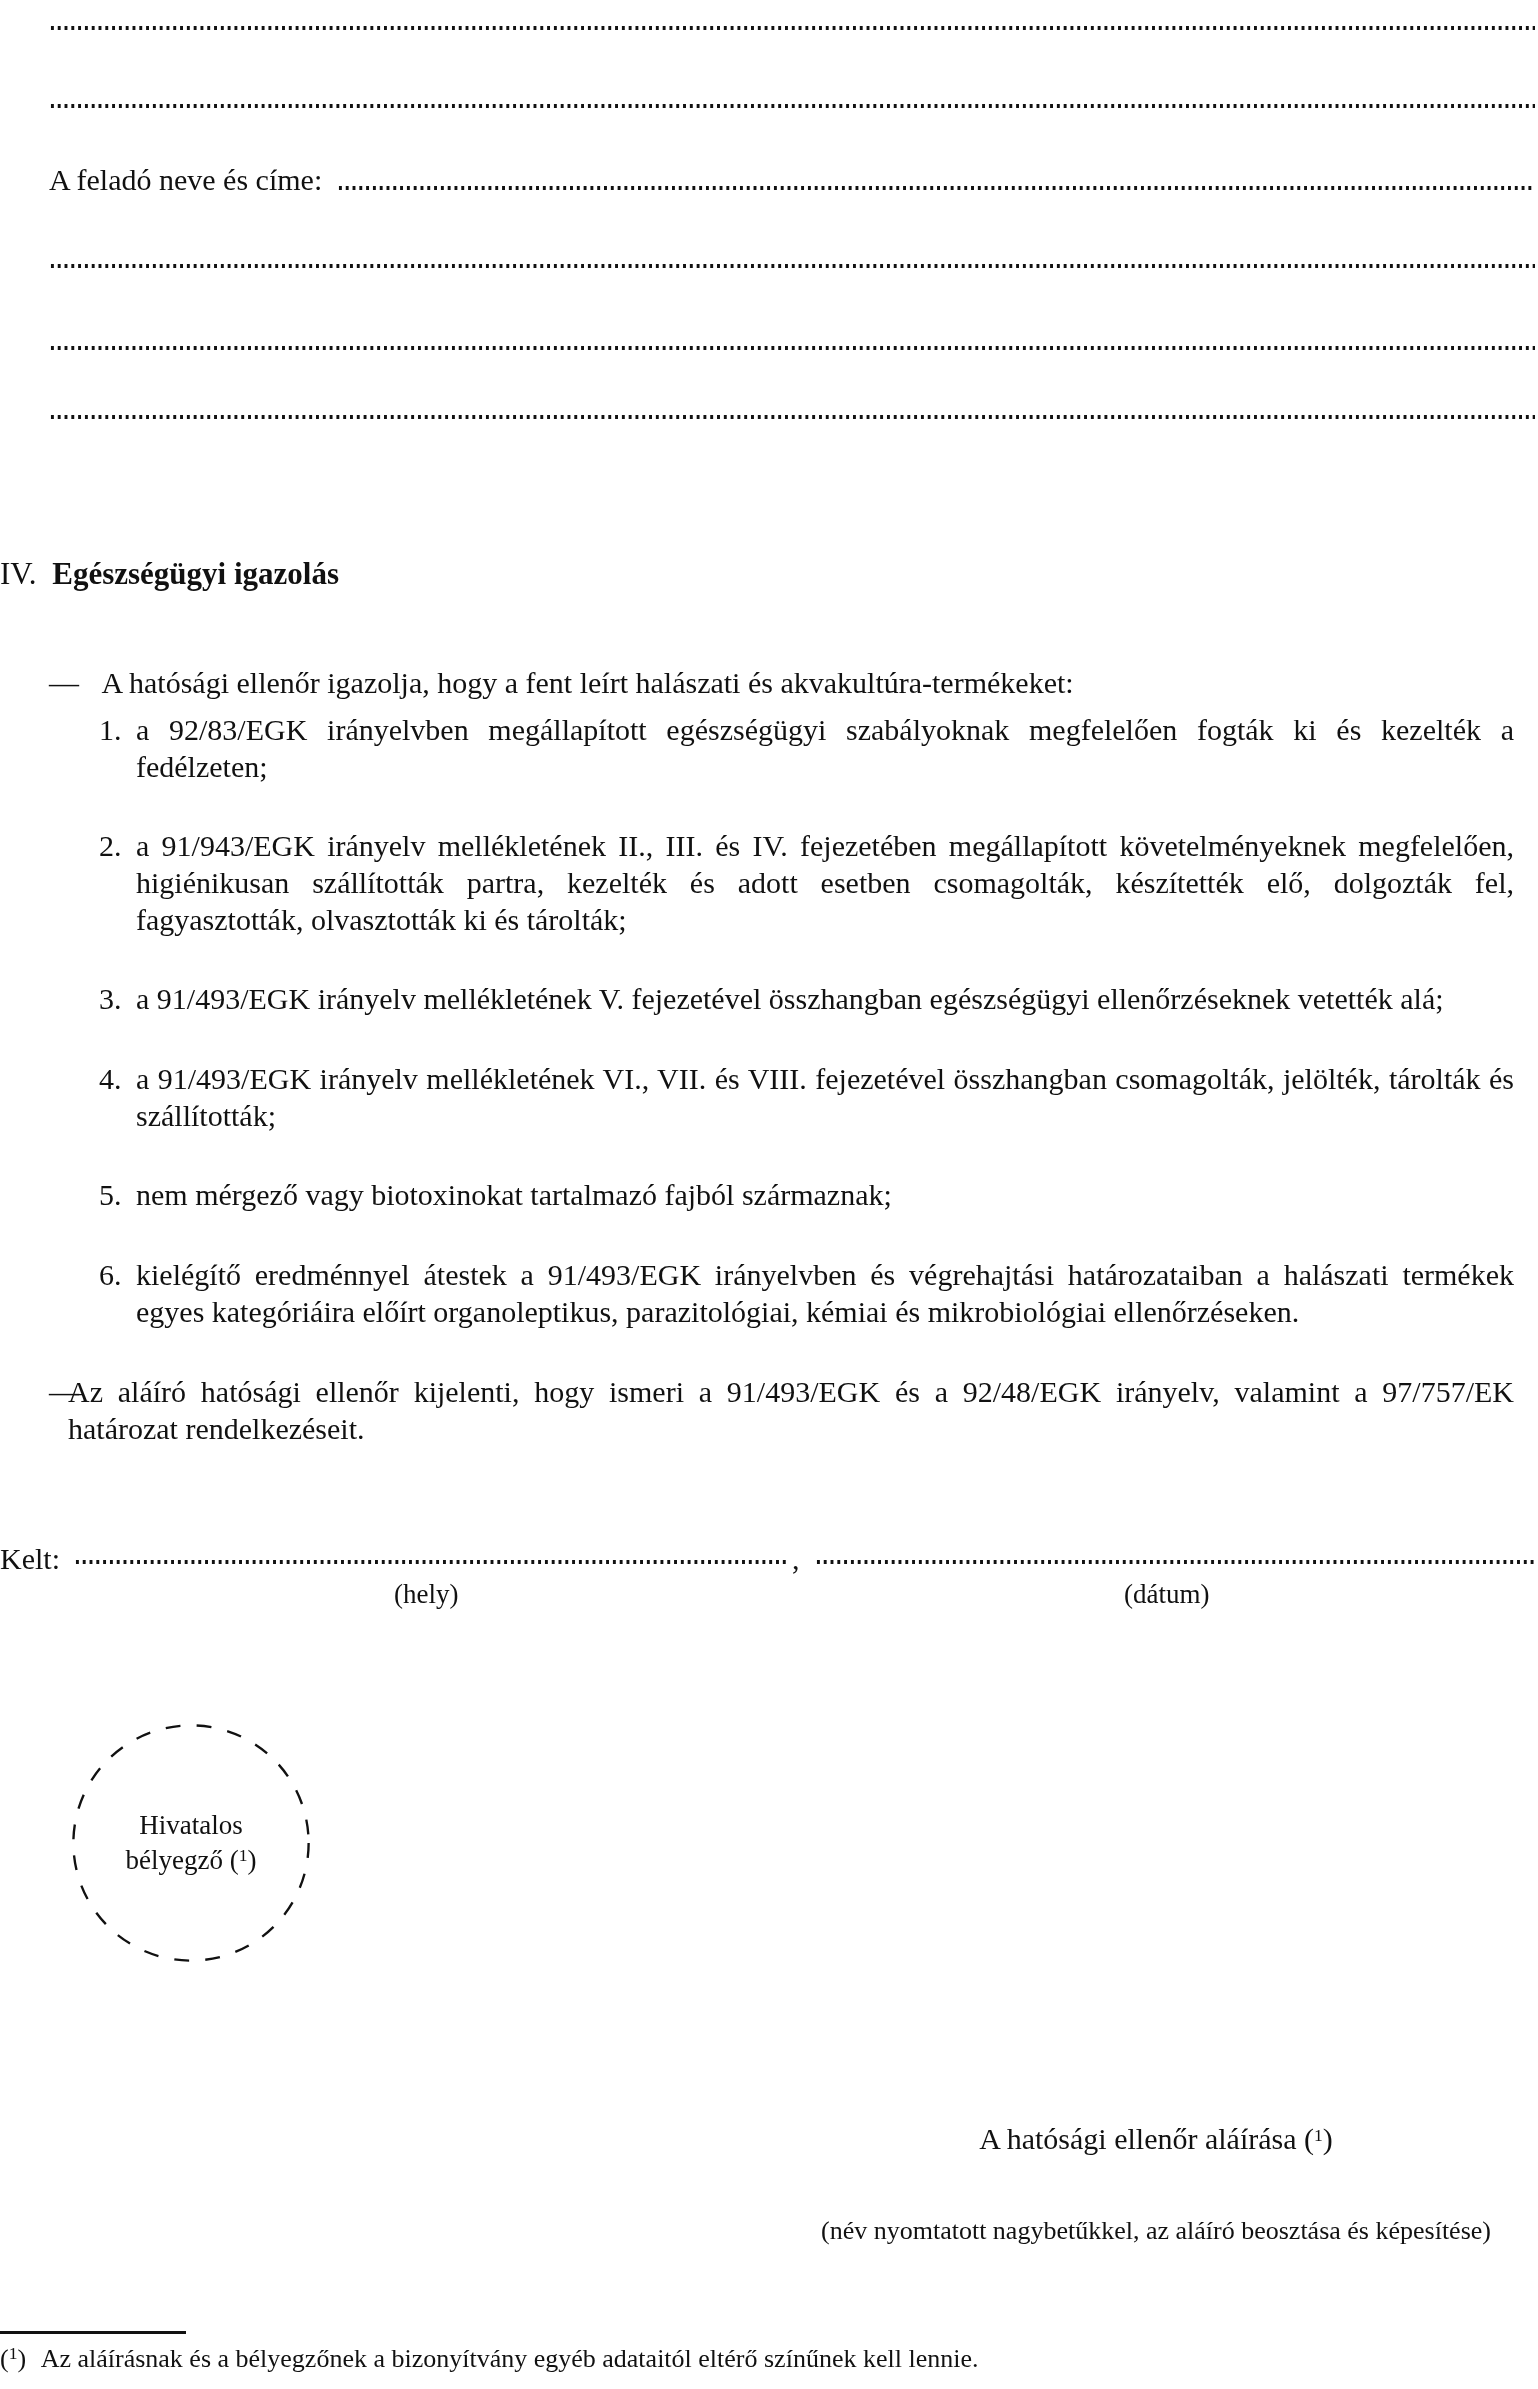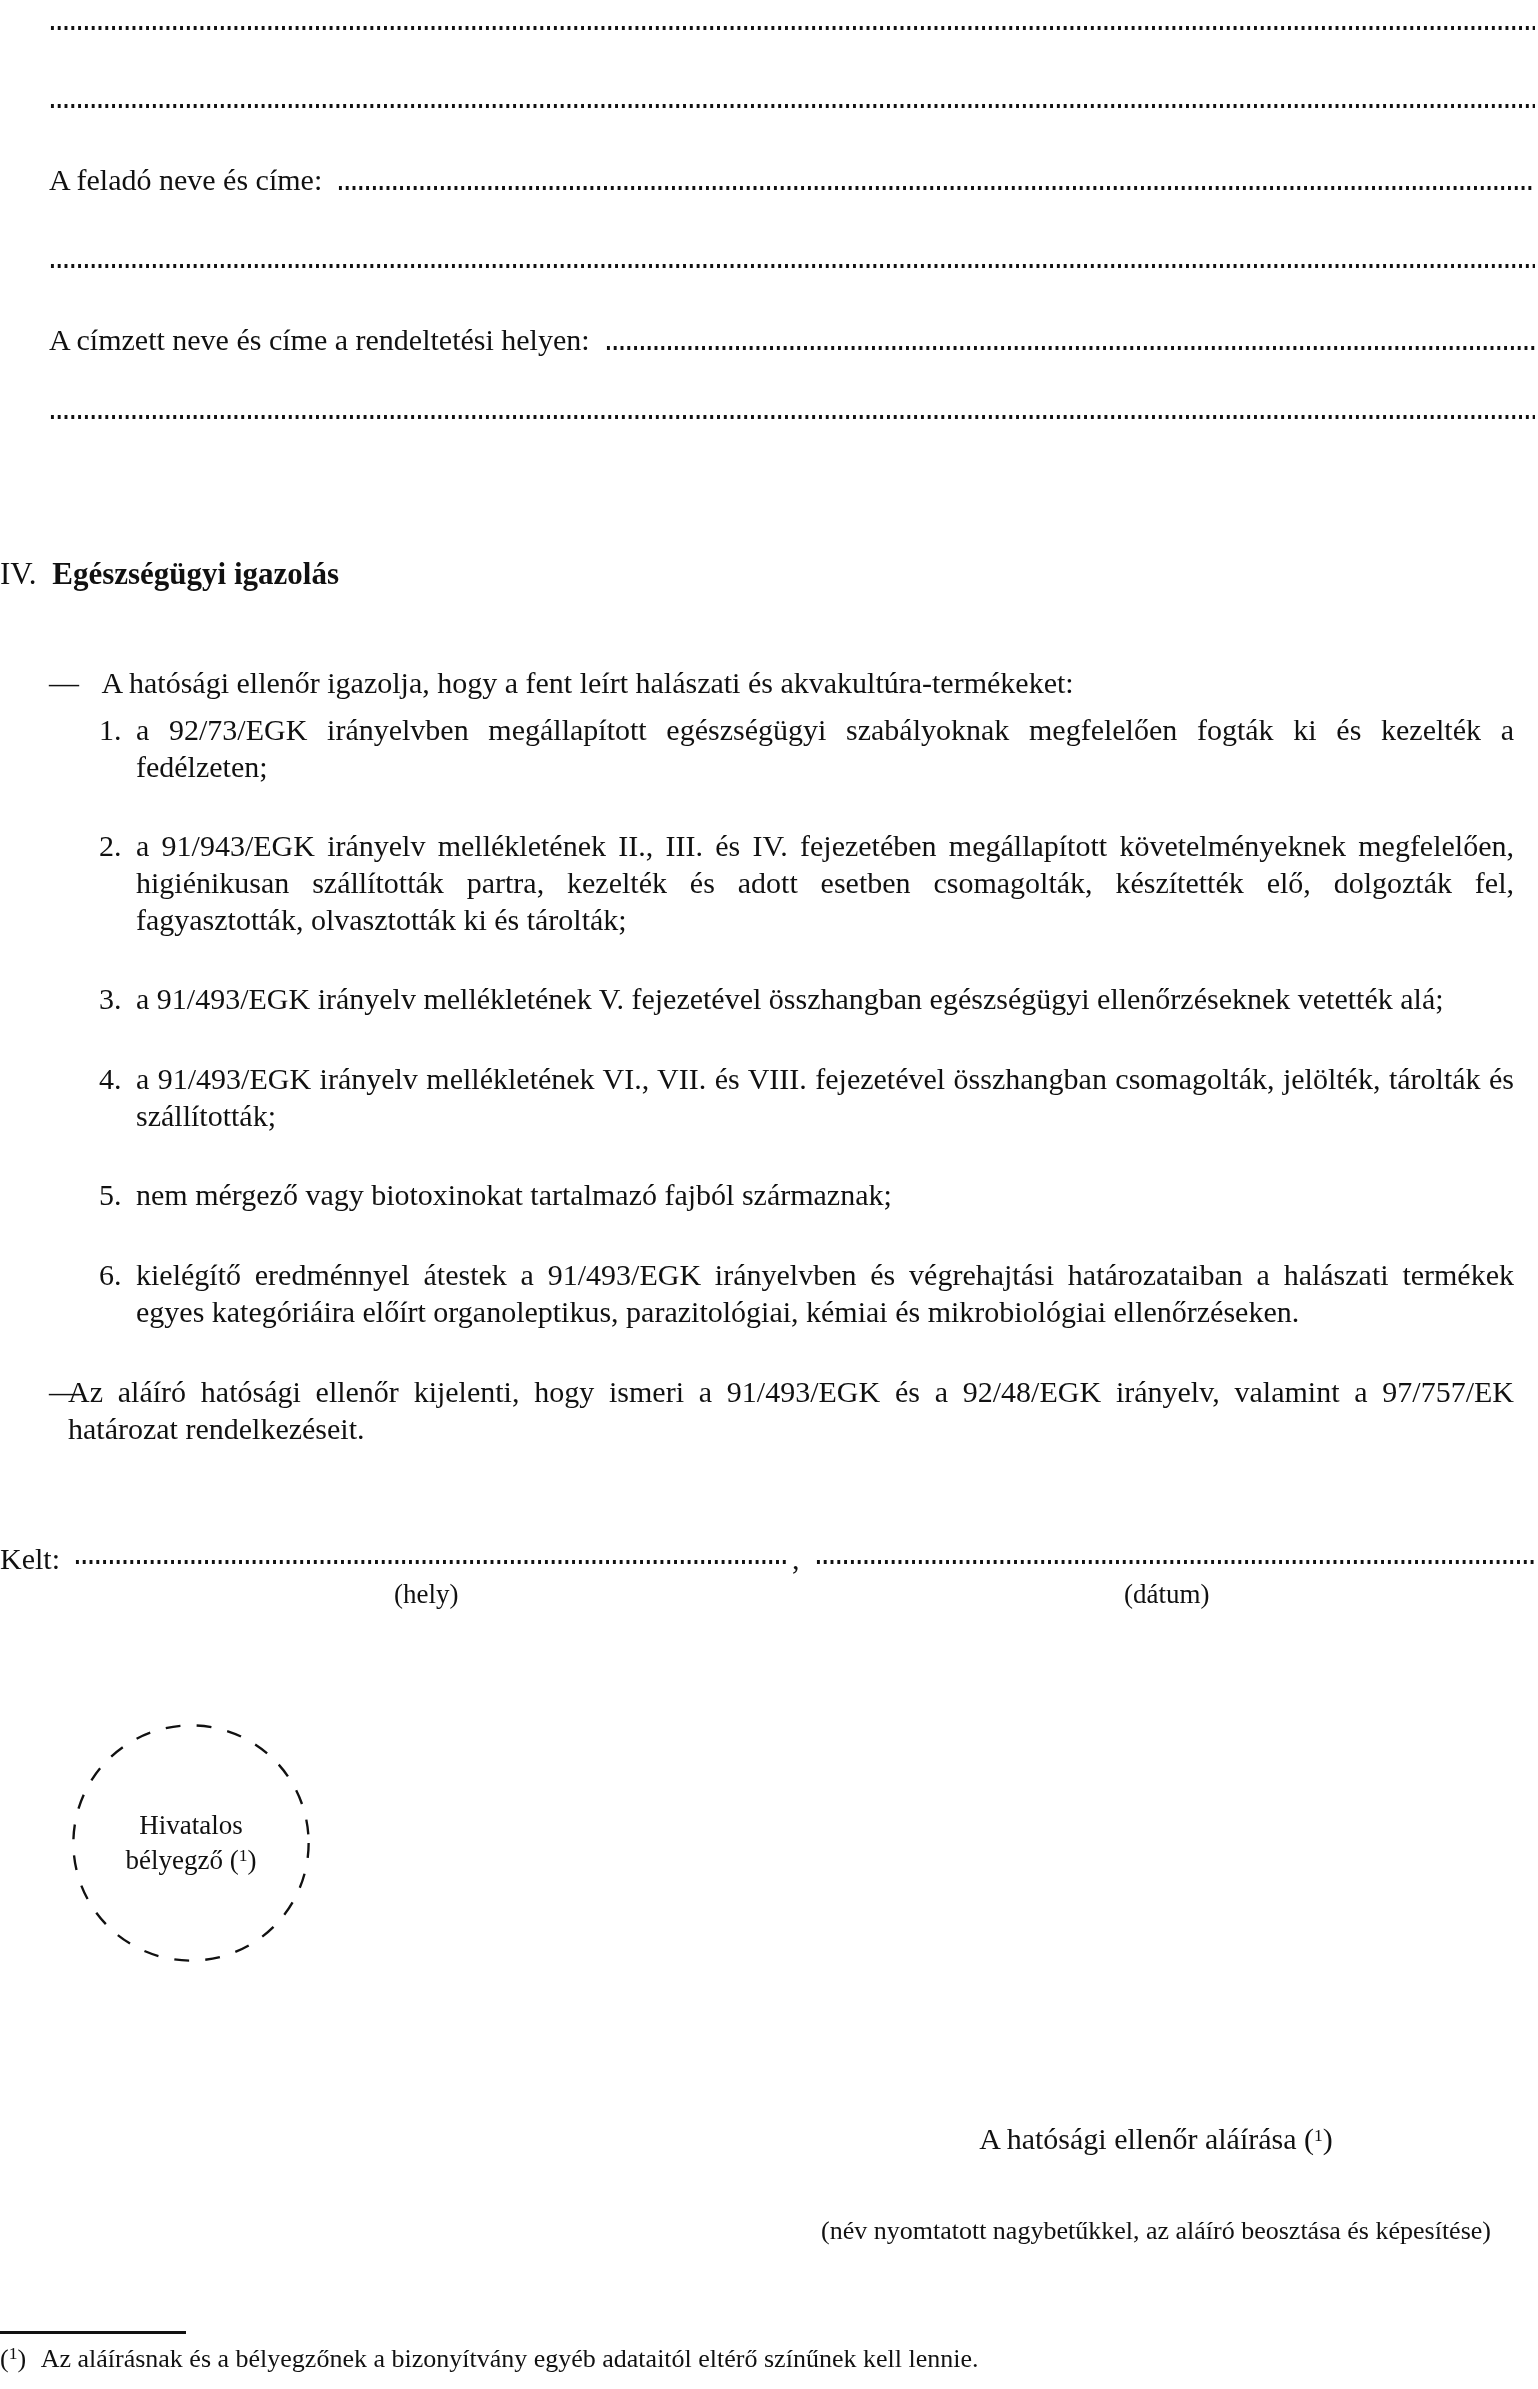--- a/index.html
+++ b/index.html
@@ -38,38 +38,37 @@
 </div>
 <div class="dots solo" style="left:49px; right:2.7px; top:104px;"></div>
 
 <div class="line" style="top:160px;">
   <span class="lbl">A feladó neve és címe:</span>
   <span class="dots"></span>
 </div>
 <div class="dots solo" style="left:49px; right:2.7px; top:264px;"></div>
 
 <div class="line" style="top:320px;">
-  <span class="lbl">A címzett neve és címe a rendeltetési helyen:</span>
   <span class="dots"></span>
 </div>
 <div class="dots solo" style="left:49px; right:2.7px; top:415px;"></div>
 
 <div class="abs" style="left:0px; top:558px; font-size:31px;">
   <span>IV.</span>
   <span class="heading" style="margin-left:8px;">Egészségügyi igazolás</span>
 </div>
 
 <div class="abs" style="left:49px; top:642px;margin-top:26px;">
   <span>—</span>
   <span style="margin-left:15px;">A hatósági ellenőr igazolja, hogy a fent leírt halászati és akvakultúra-termékeket:</span>
 </div>
 
 <div class="blk" style="left:99px; width:1415px; top:711px;">
   <span class="num">1.</span>
-  <span class="txt" style="margin-left:37px;">a 92/73/EGK irányelvben megállapított egészségügyi szabályoknak megfelelően fogták ki és kezelték a fedélzeten;</span>
+  <span class="txt" style="margin-left:37px;">a 92/83/EGK irányelvben megállapított egészségügyi szabályoknak megfelelően fogták ki és kezelték a fedélzeten;</span>
 </div>
 
 <div class="blk" style="left:99px; width:1415px; top:827px;">
   <span class="num">2.</span>
   <span class="txt" style="margin-left:37px;">a 91/943/EGK irányelv mellékletének II., III. és IV. fejezetében megállapított követelményeknek megfelelően, higiénikusan szállították partra, kezelték és adott esetben csomagolták, készítették elő, dolgozták fel, fagyasztották, olvasztották ki és tárolták;</span>
 </div>
 
 <div class="blk" style="left:99px; width:1415px; top:980px;">
   <span class="num">3.</span>
   <span class="txt" style="margin-left:37px;">a 91/493/EGK irányelv mellékletének V. fejezetével összhangban egészségügyi ellenőrzéseknek vetették alá;</span>

